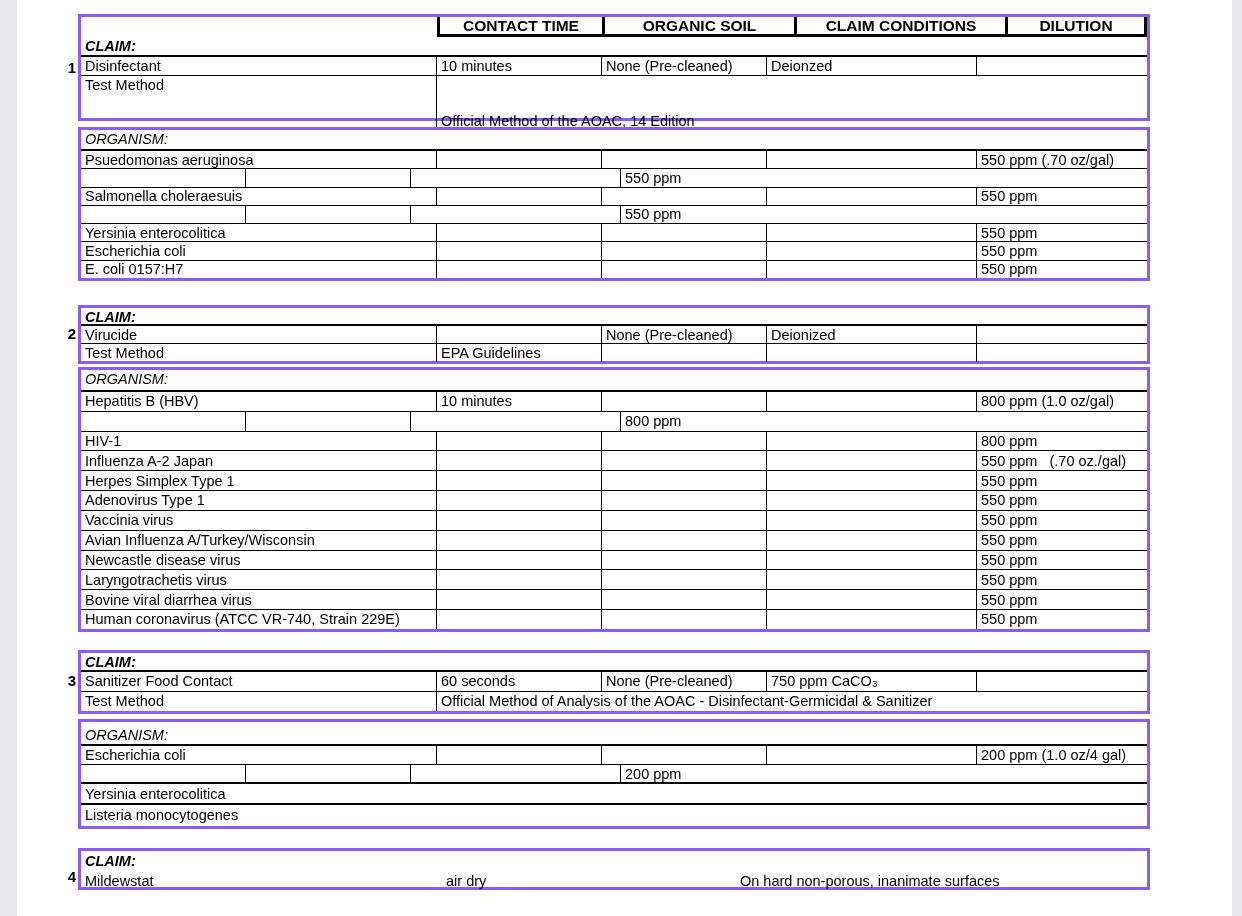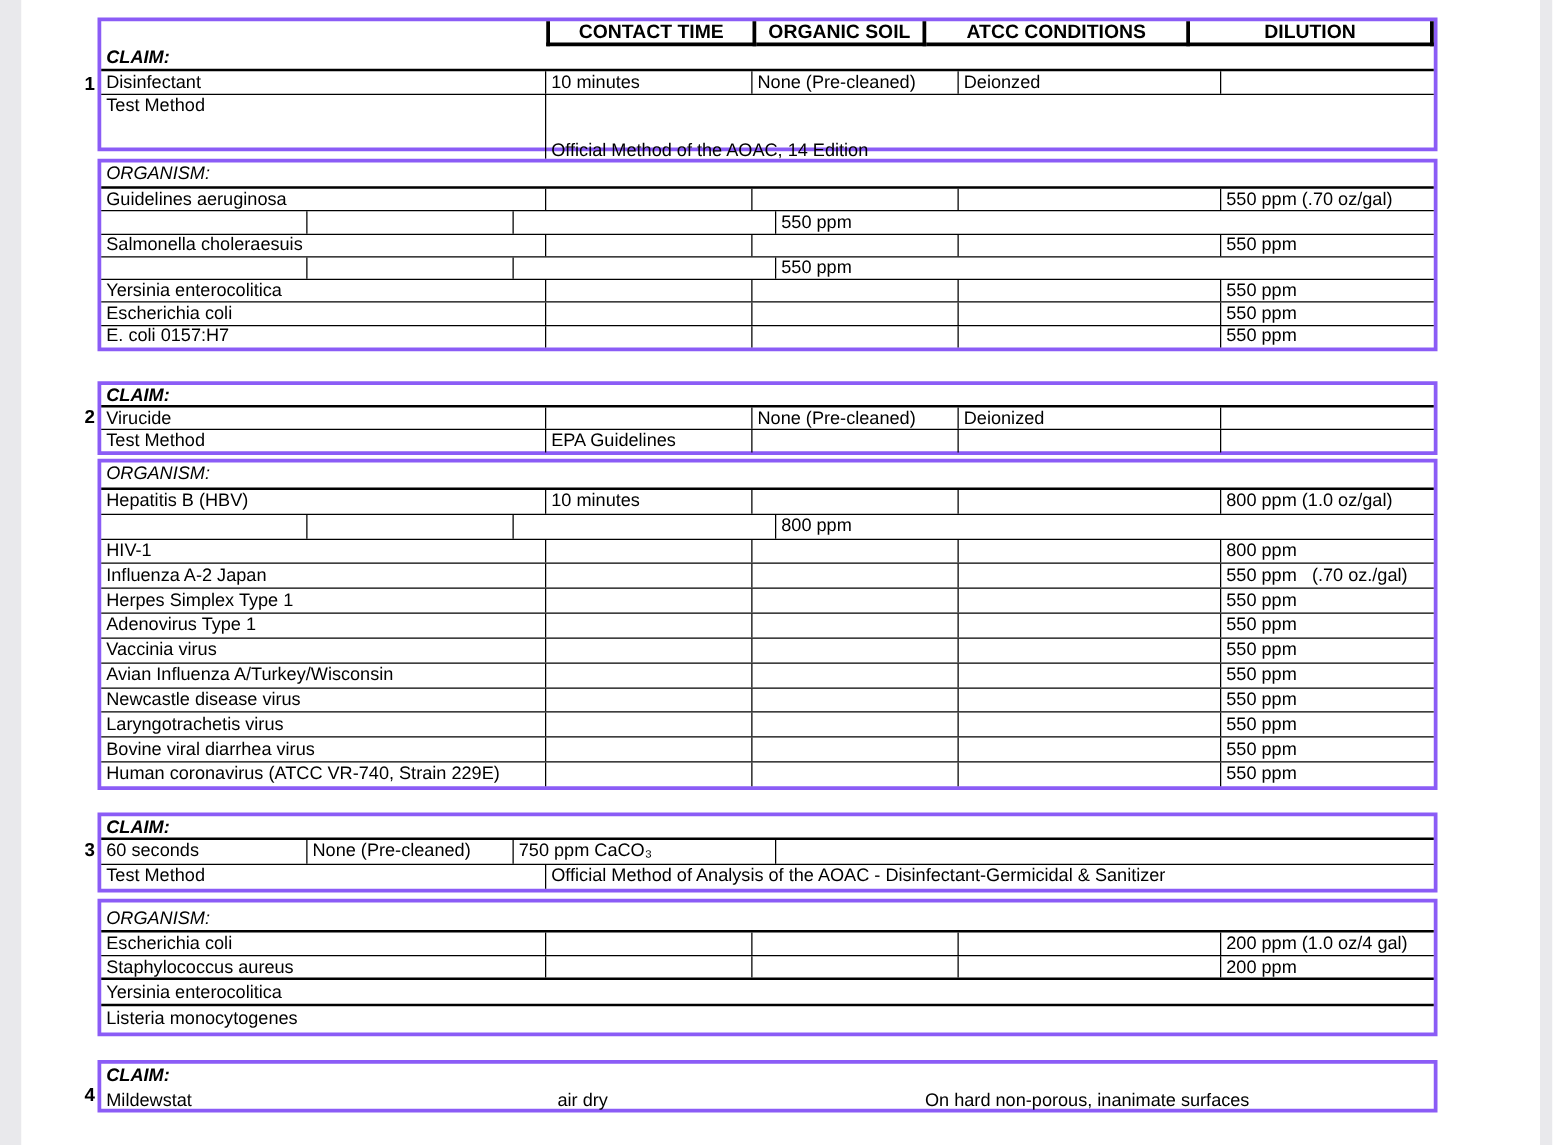--- a/index.html
+++ b/index.html
@@ -23,21 +23,21 @@
   .bb2{border-bottom:2px solid #000}
   .lbl{font-style:italic;font-size:14.5px;padding:1px 4px;white-space:pre}
   .lbl-bold{font-weight:bold}
   
   .hdr-row{height:22px}
   .hdr-spacer{width:356px}
   .hdr-cell{border:3px solid #000;border-top:none;font-weight:bold;font-size:15.5px;
     text-align:center;line-height:17px;white-space:pre;overflow:hidden}
   .hdr-cell+.hdr-cell{border-left:none}
   .h-contact{width:168px}
-  .h-soil{width:136px}
+  .h-soil{width:192px}
   .h-water{width:211px}
   .h-dilution{flex:1}
   
   .box-s1a{top:14px;height:107px}
   .box-s1b{top:127px;height:154px}
   .box-s2a{top:305px;height:59px}
   .box-s2b{top:367px;height:265px}
   .box-s3a{top:650px;height:64px}
   .box-s3b{top:719px;height:110px}
   .box-s4{top:848px;height:42px}
@@ -61,21 +61,21 @@
   <div class="rownum" style="left:56px;top:60px">1</div>
   <div class="rownum" style="left:56px;top:326px">2</div>
   <div class="rownum" style="left:56px;top:673px">3</div>
   <div class="rownum" style="left:56px;top:869px">4</div>
 
   <div class="box box-s1a">
     <div class="row hdr-row">
       <div class="hdr-spacer"></div>
       <div class="hdr-cell h-contact">CONTACT TIME</div>
       <div class="hdr-cell h-soil">ORGANIC SOIL</div>
-      <div class="hdr-cell h-water">ATCC CONDITIONS</div>
+      <div class="hdr-cell h-water">CLAIM CONDITIONS</div>
       <div class="hdr-cell h-dilution">DILUTION</div>
     </div>
     <div class="row bb2" style="height:20px">
       <div class="lbl lbl-bold">CLAIM:</div>
     </div>
     <div class="row bb1 claim-row" style="height:21px">
       <div class="cell c-name">Disinfectant</div>
       <div class="cell c-contact">10 minutes</div>
       <div class="cell c-soil">None (Pre-cleaned)</div>
       <div class="cell c-water">Deionzed</div>
@@ -88,21 +88,21 @@
         <div>Use-Dilution Method</div>
       </div>
     </div>
   </div>
 
   <div class="box box-s1b">
     <div class="row bb2" style="height:21px">
       <div class="lbl">ORGANISM:</div>
     </div>
     <div class="row org-row bb1">
-      <div class="cell c-name">Guidelines aeruginosa</div>
+      <div class="cell c-name">Psuedomonas aeruginosa</div>
       <div class="cell c-contact"></div>
       <div class="cell c-soil"></div>
       <div class="cell c-water"></div>
       <div class="cell c-dilution">550 ppm (.70 oz/gal)</div>
     </div>
     <div class="row org-row bb1">
       <div class="cell c-contact"></div>
       <div class="cell c-soil"></div>
       <div class="cell c-water"></div>
       <div class="cell c-dilution">550 ppm</div>
@@ -250,20 +250,21 @@
       <div class="cell c-water"></div>
       <div class="cell c-dilution">550 ppm</div>
     </div>
   </div>
 
   <div class="box box-s3a">
     <div class="row bb2" style="height:19px">
       <div class="lbl lbl-bold">CLAIM:</div>
     </div>
     <div class="row bb1 claim-row" style="height:20px">
+      <div class="cell c-name">Sanitizer Food Contact</div>
       <div class="cell c-contact">60 seconds</div>
       <div class="cell c-soil">None (Pre-cleaned)</div>
       <div class="cell c-water">750 ppm CaCO₃</div>
       <div class="cell c-dilution"></div>
     </div>
     <div class="row" style="flex:1">
       <div class="cell c-name">Test Method</div>
       <div class="cell c-span">Official Method of Analysis of the AOAC - Disinfectant-Germicidal &amp; Sanitizer</div>
     </div>
   </div>
@@ -273,21 +274,20 @@
       <div class="lbl">ORGANISM:</div>
     </div>
     <div class="row bb1" style="height:19px">
       <div class="cell c-name">Escherichia coli</div>
       <div class="cell c-contact"></div>
       <div class="cell c-soil"></div>
       <div class="cell c-water"></div>
       <div class="cell c-dilution">200 ppm (1.0 oz/4 gal)</div>
     </div>
     <div class="row bb2" style="height:19px">
-      <div class="cell c-name">Staphylococcus aureus</div>
       <div class="cell c-contact"></div>
       <div class="cell c-soil"></div>
       <div class="cell c-water"></div>
       <div class="cell c-dilution">200 ppm</div>
     </div>
     <div class="fullrow bb2" style="height:21px">Yersinia enterocolitica</div>
     <div class="fullrow" style="flex:1">Listeria monocytogenes</div>
   </div>
 
   <div class="box box-s4">

